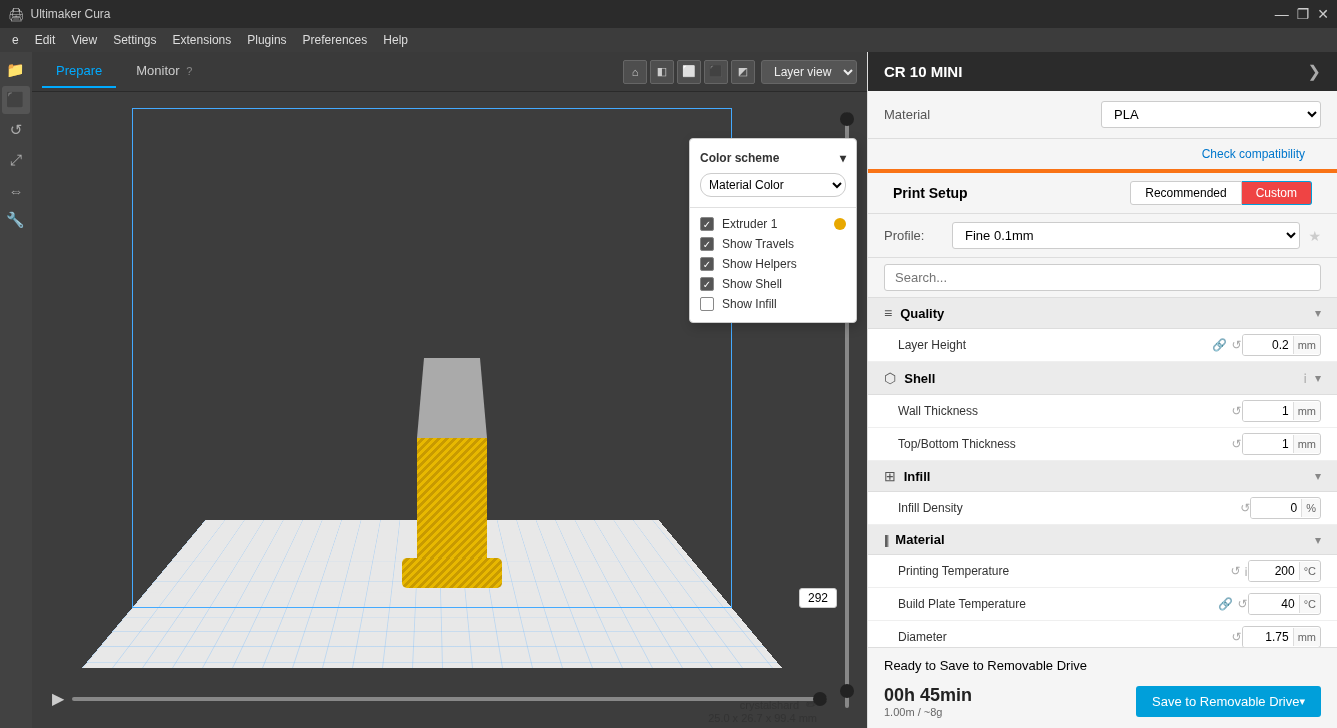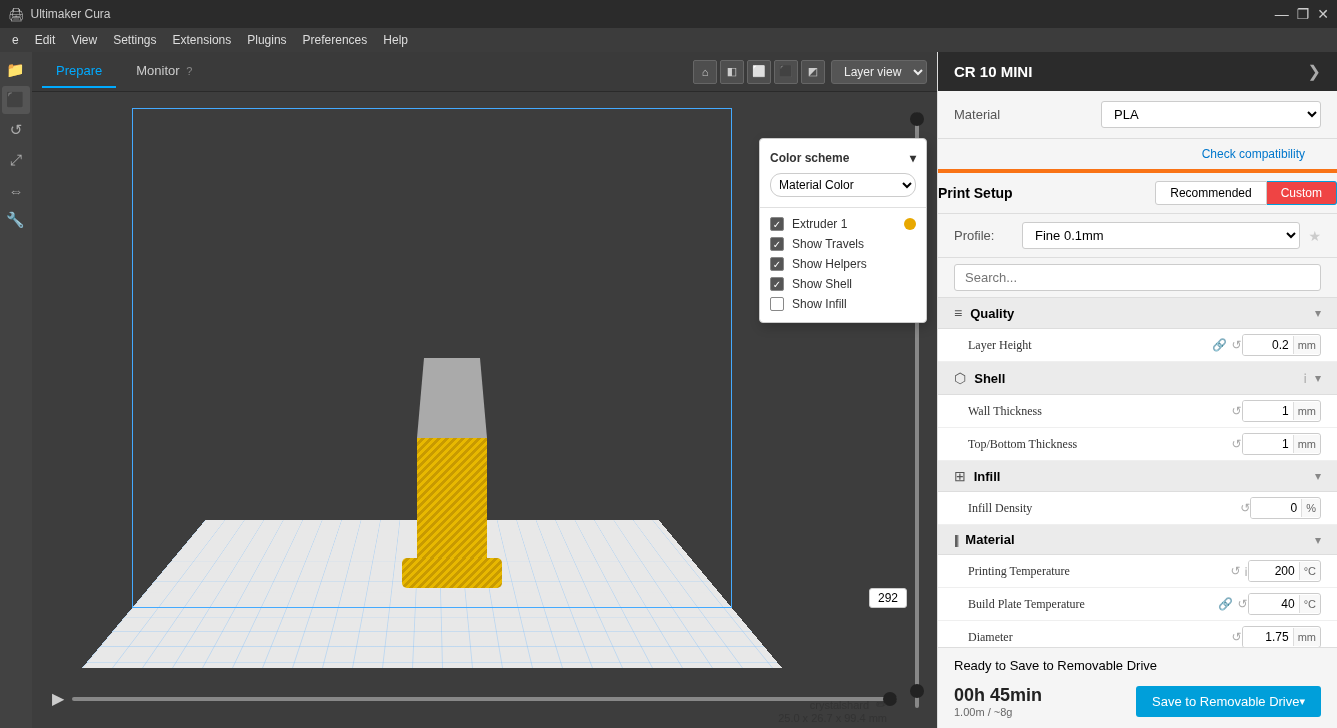--- a/index.html
+++ b/index.html
@@ -332,21 +332,21 @@
       border-radius: 2px;
       display: flex; align-items: center; justify-content: center;
       cursor: pointer;
       flex-shrink: 0;
     }
     .checkbox.checked { background: #555; }
     .checkbox.checked::after { content: '✓'; color: #fff; font-size: 10px; }
 
     
     .right-panel {
-      width: 400px;
+      width: 470px;
       background: #f5f5f5;
       display: flex;
       flex-direction: column;
       border-left: 1px solid #ddd;
     }
     .panel-header {
       background: #2b2b2b;
       color: #fff;
       padding: 10px 16px;
       display: flex;
@@ -387,21 +387,21 @@
       font-size: 12px;
       text-align: right;
       padding: 4px 16px;
       cursor: pointer;
       text-decoration: none;
       display: block;
     }
 
     
     .print-setup-header {
-      padding: 8px 0;
+      padding: 8px 25px;
       display: flex;
       align-items: center;
       justify-content: space-between;
       border-bottom: 1px solid #ddd;
     }
     .print-setup-title { font-weight: 600; font-size: 14px; }
     .setup-tabs { display: flex; gap: 0; }
     .setup-tab {
       padding: 4px 14px;
       border: 1px solid #ccc;
@@ -476,21 +476,20 @@
       display: flex;
       align-items: center;
       padding: 5px 16px 5px 30px;
       border-bottom: 1px solid #efefef;
       background: #fff;
     }
     .setting-name {
       flex: 1;
       font-size: 12px;
       color: #333;
-      font-family: Liberation Serif, serif;
     }
     .setting-icons { display: flex; gap: 4px; align-items: center; }
     .setting-icon-btn {
       color: #aaa;
       cursor: pointer;
       font-size: 12px;
       background: none;
       border: none;
     }
     .setting-input-wrap {

